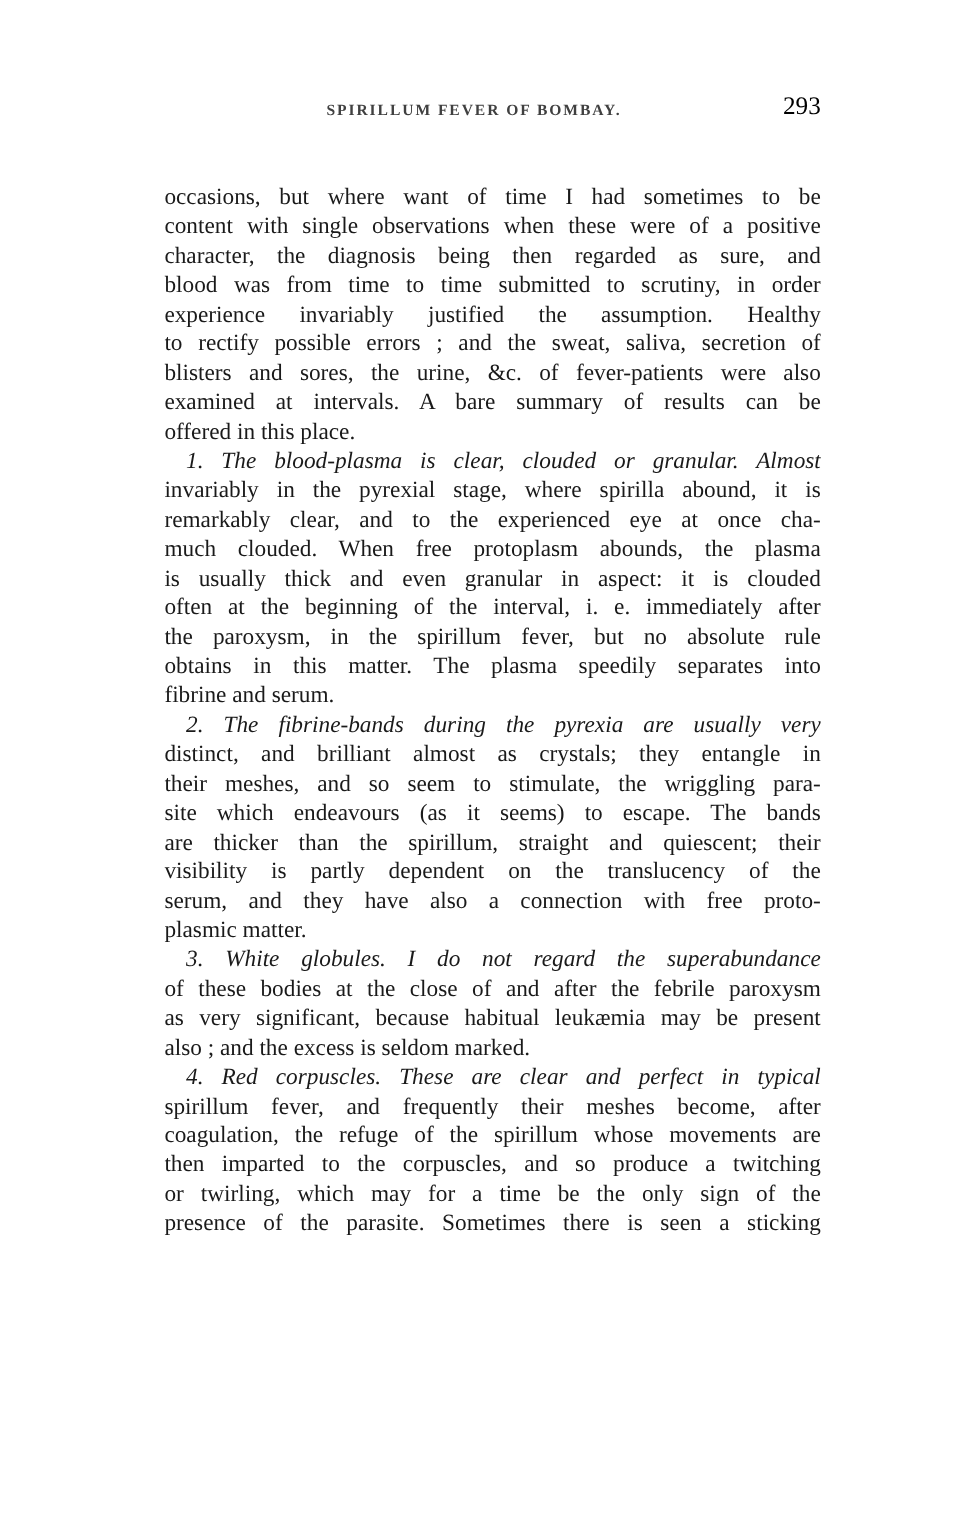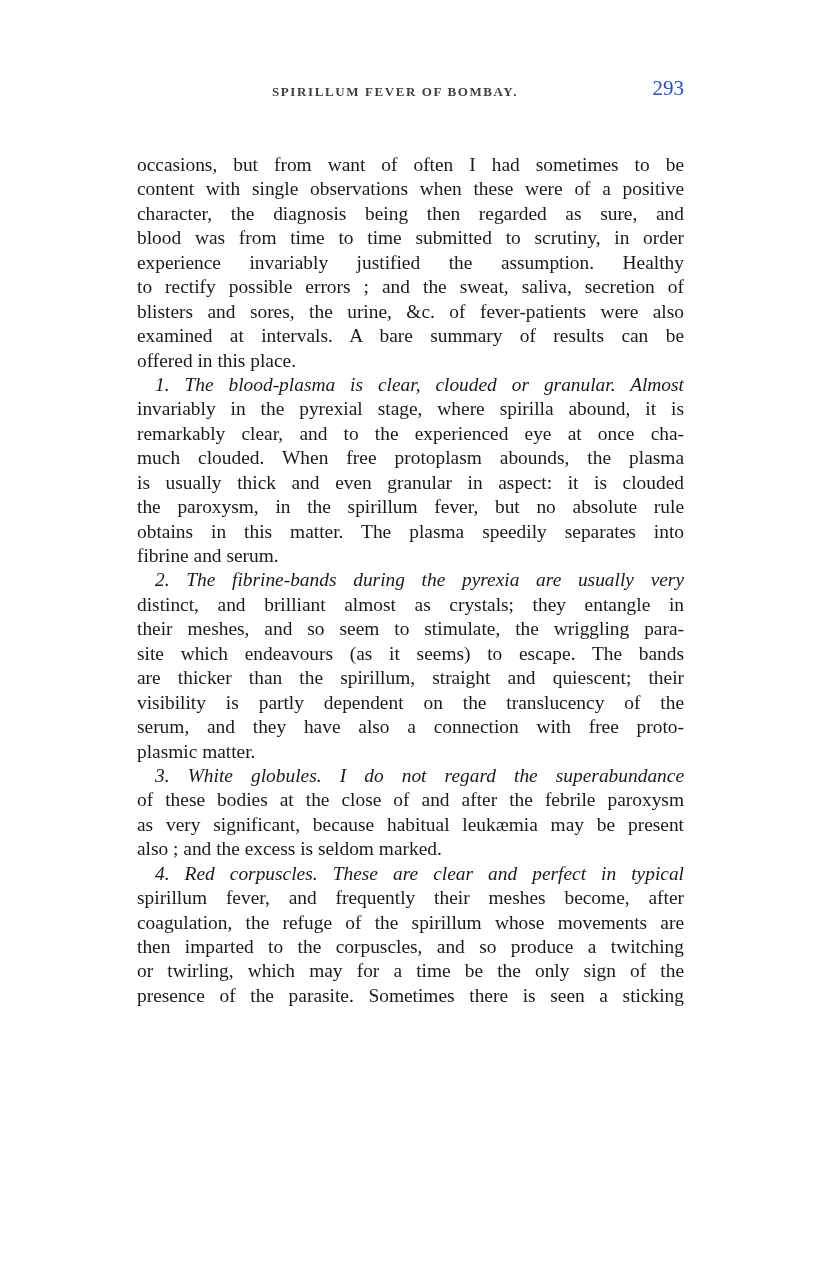--- a/index.html
+++ b/index.html
@@ -34,21 +34,21 @@
     font-weight: bold;
     font-variant: small-caps;
     text-transform: uppercase;
     color: #404040;
   }
   .page-number {
     position: absolute;
     right: 0;
     top: 0;
     font-size: 21px;
-    color: #1d4ed8;
+    color: #000000;
   }
   .body-text {
     position: absolute;
     top: 77px;
     left: 0;
     width: 547px;
     font-size: 19.4px;
   }
   .line {
     display: block;
@@ -75,37 +75,38 @@
 
 <div class="page">
   <div class="running-head">
     <span class="running-title">SPIRILLUM FEVER OF BOMBAY.</span>
     <span class="page-number">293</span>
   </div>
 
   <div class="body-text">
 
     <div class="para">
-      <span class="line">occasions, but from want of often I had sometimes to be</span>
+      <span class="line">occasions, but where want of time I had sometimes to be</span>
       <span class="line">content with single observations when these were of a positive</span>
       <span class="line">character, the diagnosis being then regarded as sure, and</span>
       <span class="line">blood was from time to time submitted to scrutiny, in order</span>
       <span class="line">experience invariably justified the assumption. Healthy</span>
       <span class="line">to rectify possible errors ; and the sweat, saliva, secretion of</span>
       <span class="line">blisters and sores, the urine, &amp;c. of fever-patients were also</span>
       <span class="line">examined at intervals. A bare summary of results can be</span>
       <span class="line last">offered in this place.</span>
     </div>
 
     <div class="para">
       <span class="line indent">1. The blood-plasma is clear, clouded or granular. Almost</span>
       <span class="line">invariably in the pyrexial stage, where spirilla abound, it is</span>
       <span class="line">remarkably clear, and to the experienced eye at once cha-</span>
       <span class="line">much clouded. When free protoplasm abounds, the plasma</span>
       <span class="line">is usually thick and even granular in aspect: it is clouded</span>
+      <span class="line">often at the beginning of the interval, i. e. immediately after</span>
       <span class="line">the paroxysm, in the spirillum fever, but no absolute rule</span>
       <span class="line">obtains in this matter. The plasma speedily separates into</span>
       <span class="line last">fibrine and serum.</span>
     </div>
 
     <div class="para">
       <span class="line indent">2. The fibrine-bands during the pyrexia are usually very</span>
       <span class="line">distinct, and brilliant almost as crystals; they entangle in</span>
       <span class="line">their meshes, and so seem to stimulate, the wriggling para-</span>
       <span class="line">site which endeavours (as it seems) to escape. The bands</span>

